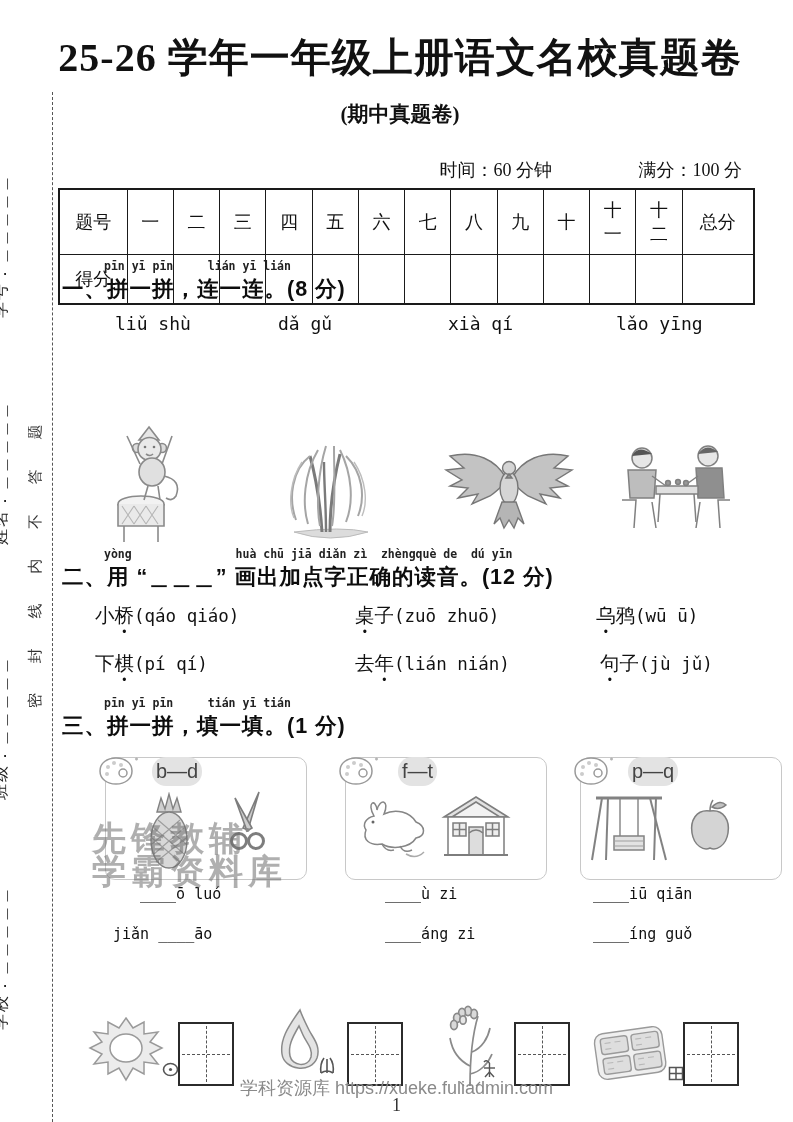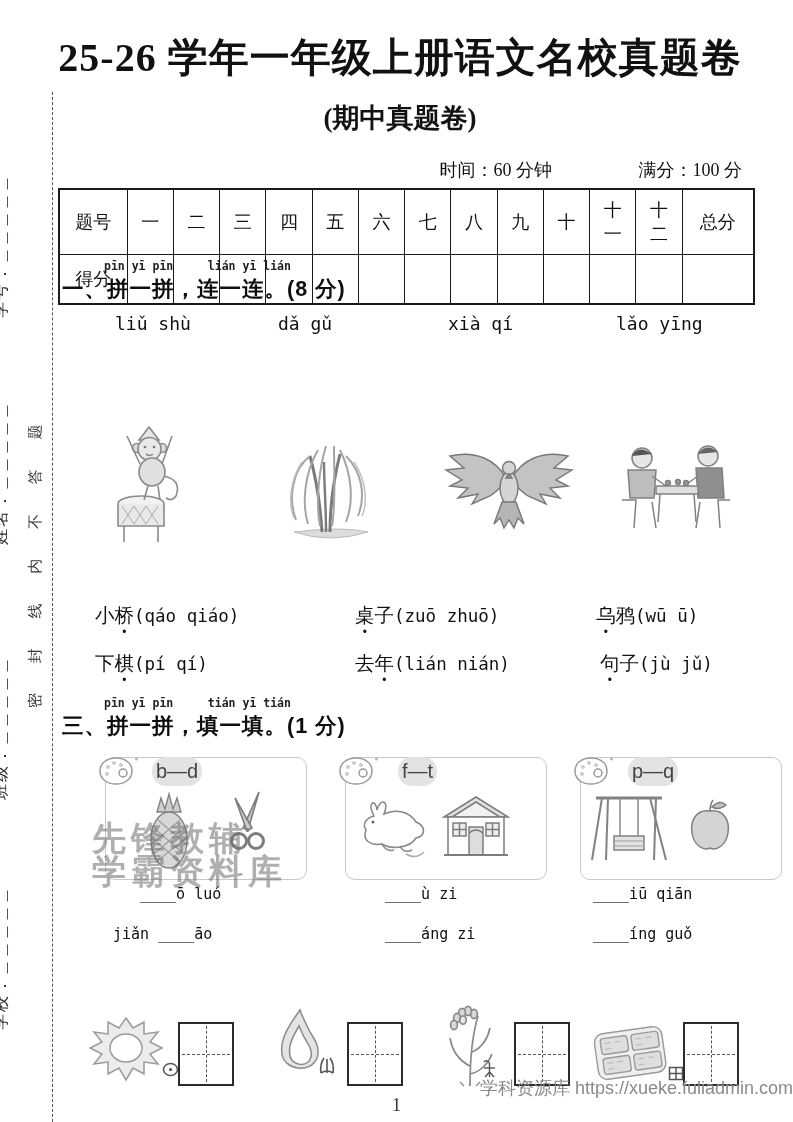--- a/index.html
+++ b/index.html
@@ -9,21 +9,21 @@
   .seal-dash{position:absolute;left:52px;top:92px;height:1030px;width:0;
              border-left:1.6px dashed #555;}
   .vlabel{position:absolute;transform:rotate(-90deg);transform-origin:left bottom;
           white-space:nowrap;font-size:16px;letter-spacing:2px;color:#222;height:22px;line-height:22px;}
   .sealtext{position:absolute;transform:rotate(-90deg);transform-origin:left bottom;
             white-space:nowrap;font-size:15px;letter-spacing:13px;color:#333;height:20px;line-height:20px;}
   
   .title{position:absolute;top:30px;left:40px;width:720px;text-align:center;
          font-size:40px;font-weight:900;letter-spacing:1px;}
   .subtitle{position:absolute;top:100px;left:40px;width:720px;text-align:center;
-            font-size:27px;font-weight:700;}
+            font-size:21px;font-weight:700;}
   .infoline{position:absolute;top:158px;left:60px;width:682px;text-align:right;font-size:18px;}
   .infoline span{margin-left:42px;padding-left:40px;}
   
   table.score{position:absolute;top:188px;left:58px;width:697px;border-collapse:collapse;
               table-layout:fixed;font-size:18px;}
   table.score td{border:1.4px solid #1a1a1a;height:32px;text-align:center;padding:8px;}
   table.score{border:2.2px solid #1a1a1a;}
   
   .sec{position:absolute;left:62px;font-family:"Liberation Sans",sans-serif;}
   .ruby{white-space:pre;font-family:"DejaVu Sans Mono",monospace;font-size:11.5px;
@@ -44,21 +44,21 @@
         border-radius:14px;color:#444;font-size:20px;font-family:"Liberation Sans",sans-serif;text-align:center;}
   .blank{position:absolute;font-family:"DejaVu Sans Mono",monospace;font-size:15px;}
   .wmark{position:absolute;left:92px;top:822px;z-index:5;color:rgba(110,110,110,0.55);
          font-family:"Liberation Sans",sans-serif;font-weight:bold;font-size:34px;
          letter-spacing:5px;line-height:33px;}
   
   .tzg{position:absolute;width:52px;height:60px;border:2.6px solid #2b2b2b;background:#fff;}
   .tzg::before{content:"";position:absolute;left:50%;top:2px;bottom:2px;border-left:1.6px dashed #555;}
   .tzg::after{content:"";position:absolute;top:50%;left:2px;right:2px;border-top:1.6px dashed #555;}
   
-  .foot{position:absolute;top:1076px;left:0;width:100%;text-align:right;
+  .foot{position:absolute;top:1076px;left:0;width:100%;text-align:center;
         font-family:"Liberation Sans",sans-serif;font-size:18px;color:#8a8a8a;}
   .pagenum{position:absolute;top:1095px;left:0;width:100%;text-align:center;font-size:18px;color:#333;}
   svg{display:block;}
 </style>
 </head>
 <body>
 
 <div id="page">
 
   <div class="seal-dash"></div>
@@ -201,20 +201,24 @@
       <line x1="48" y1="58" x2="46" y2="86"></line>
         <line x1="82" y1="58" x2="84" y2="86"></line>
       <circle cx="56" cy="47" r="2.4" fill="#999"></circle>
         <circle cx="66" cy="46" r="2.4" fill="#999"></circle>
         <circle cx="74" cy="47" r="2.4" fill="#999"></circle>
       <path d="M10,64 L24,64 L22,92 M44,92 L40,66"></path>
       <path d="M118,64 L106,64 L108,92 M84,92 L88,66"></path>
     </svg>
   </div>
 
+  <div class="sec" style="top:548px;">
+    <div class="ruby">yòng               huà chū jiā diǎn zì  zhèngquè de  dú yīn</div>
+    <h2>二、用 “＿＿＿” 画出加点字正确的读音。(12 分)</h2>
+  </div>
   <div style="position:absolute;top:602px;left:60px;width:710px;height:96px;">
     <div class="s2item" style="left:35px;top:0;">
       <span>小</span><span class="dc">桥</span><span></span><span class="opts">(qáo qiáo)</span>
     </div>
     <div class="s2item" style="left:295px;top:0;">
       <span></span><span class="dc">桌</span><span>子</span><span class="opts">(zuō  zhuō)</span>
     </div>
     <div class="s2item" style="left:536px;top:0;">
       <span></span><span class="dc">乌</span><span>鸦</span><span class="opts">(wū ū)</span>
     </div>

